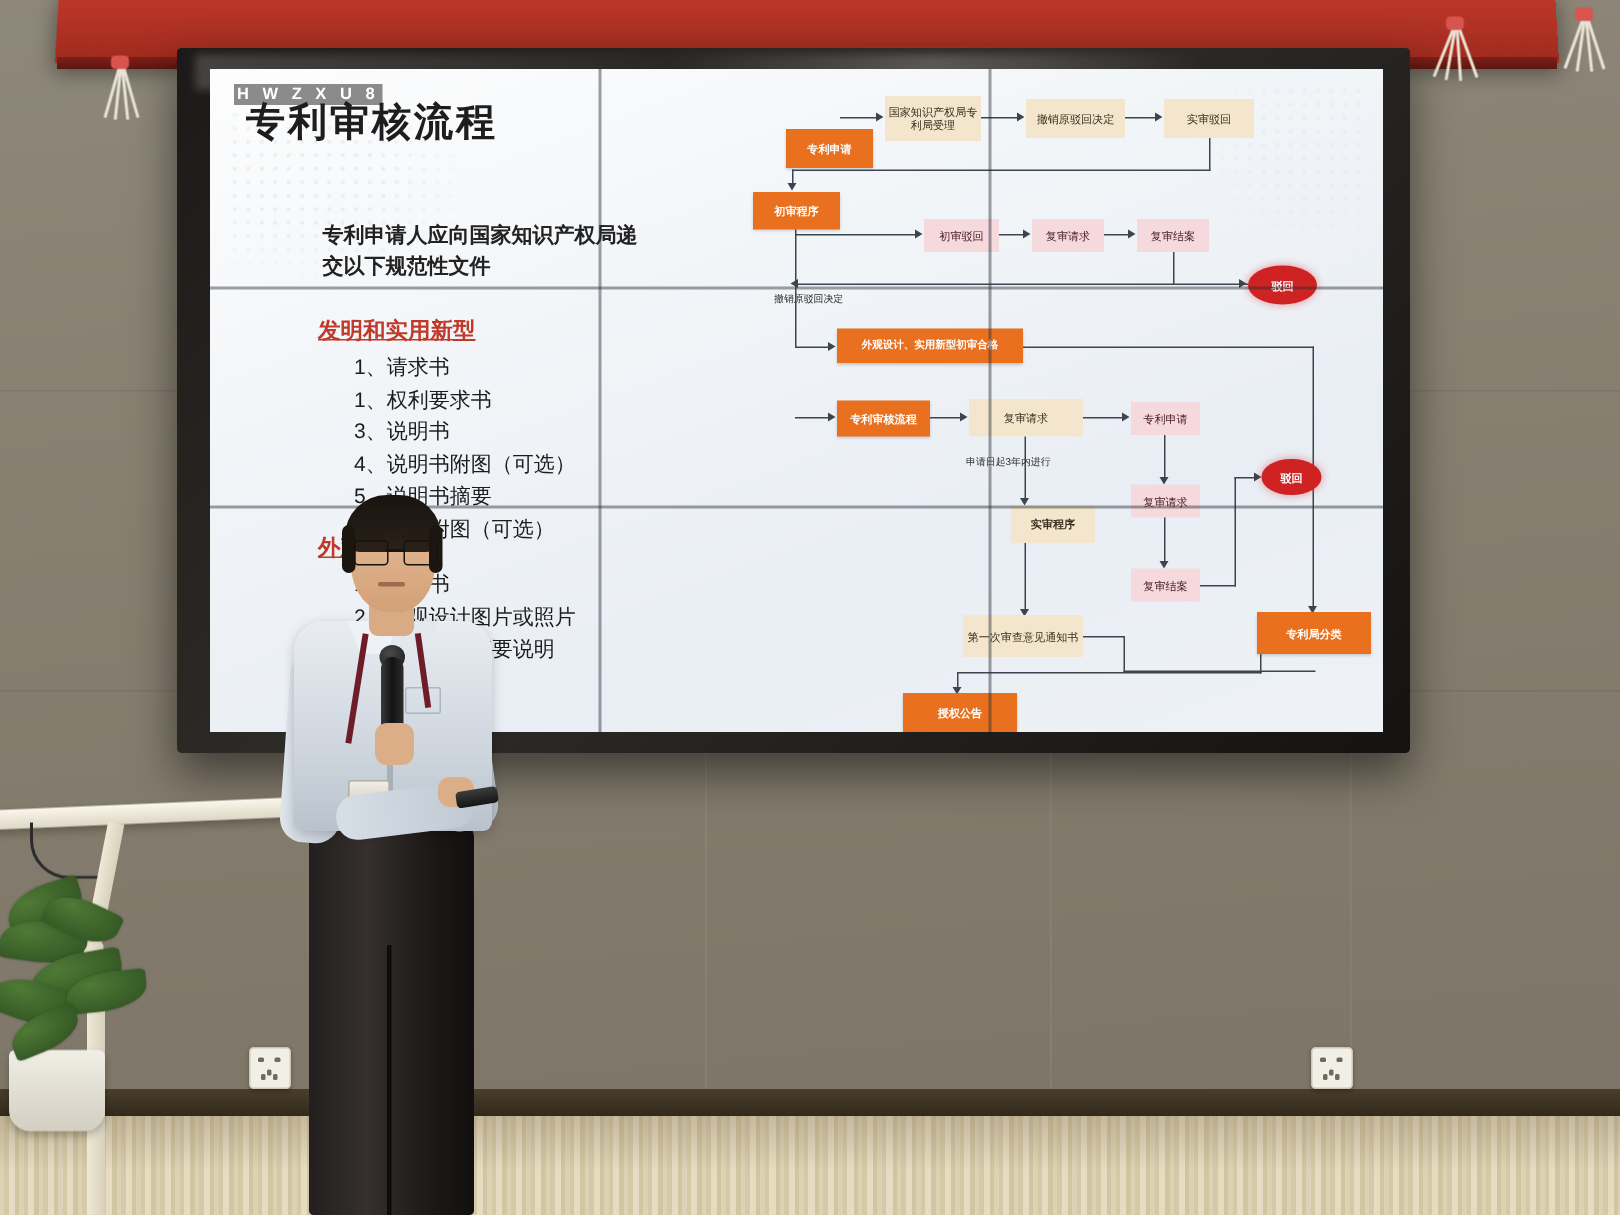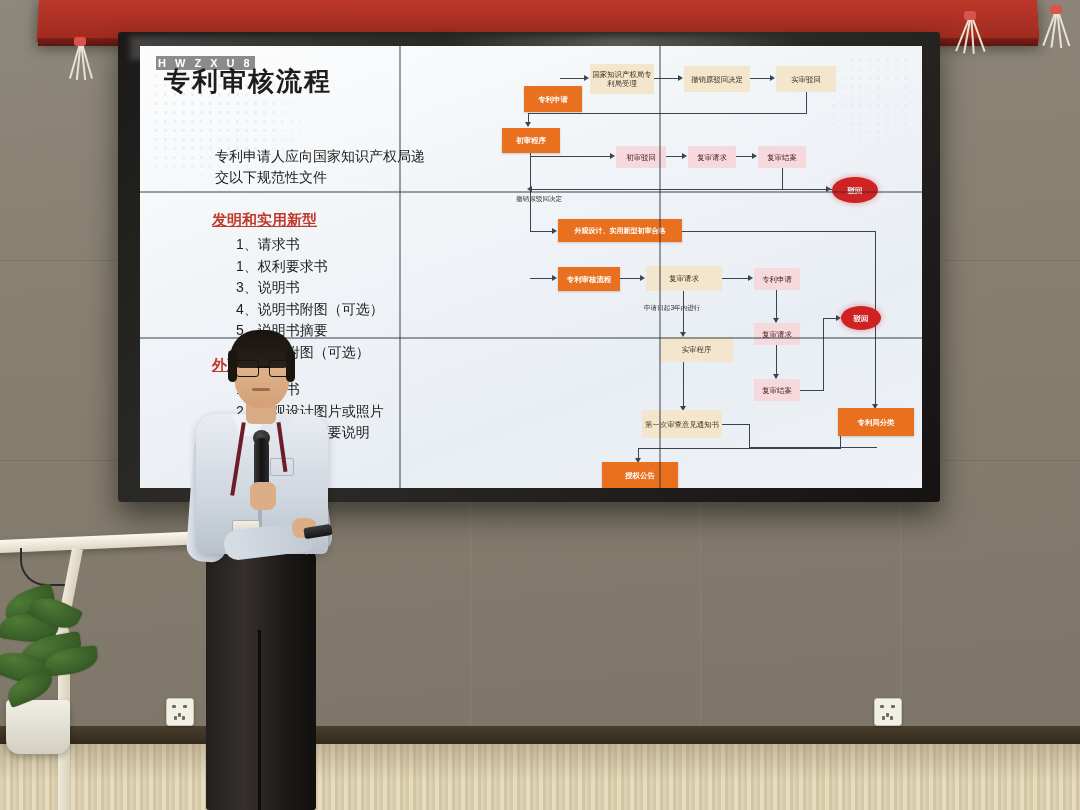--- a/index.html
+++ b/index.html
@@ -66,21 +66,21 @@
         background-size:9px 9px;
         -webkit-mask-image:radial-gradient(ellipse at 70% 30%,#000 30%,transparent 70%);
         mask-image:radial-gradient(ellipse at 70% 30%,#000 30%,transparent 70%);}
 
   
   .wm{position:absolute;left:16px;top:10px;background:rgba(96,96,96,.72);color:#fff;
       font-size:11px;letter-spacing:3px;padding:1px 2px;font-weight:bold;}
   .slide-title{position:absolute;left:24px;top:18px;font-size:26px;font-weight:bold;
       color:#1d1d1d;letter-spacing:2px;}
   .intro{position:absolute;left:75px;top:100px;width:215px;font-size:14px;color:#222;
-      line-height:21px;}
+      line-height:21px;font-weight:bold;}
   .sec-head{position:absolute;font-size:15px;font-weight:bold;color:#c0392b;
       text-decoration:underline;text-decoration-color:#c0392b;}
   .sec-list{position:absolute;font-size:14px;color:#1c1c1c;line-height:21.5px;}
 
   
   .fc{position:absolute;left:0;top:0;width:782px;height:442px;}
   .nd{position:absolute;display:flex;align-items:center;justify-content:center;
       text-align:center;font-size:7.4px;line-height:9px;color:#3a2f22;
       box-sizing:border-box;padding:1px 2px;}
   .nd.cream{background:#f3e6cc;}
@@ -301,21 +301,21 @@
       <div class="ln" style="left:390px;top:232px;width:22px;height:1.4px;"></div>
       <div class="ar r" style="left:412px;top:229px;"></div>
       <div class="nd orange" style="left:418px;top:221px;width:62px;height:24px;">专利审核流程</div>
       <div class="ln" style="left:480px;top:232px;width:20px;height:1.4px;"></div>
       <div class="ar r" style="left:500px;top:229px;"></div>
       <div class="nd cream" style="left:506px;top:220px;width:76px;height:25px;">复审请求</div>
 
       <div class="ln" style="left:543px;top:245px;width:1.4px;height:43px;"></div>
       <div class="ar d" style="left:540px;top:286px;"></div>
       <div class="lbl" style="left:504px;top:258px;">申请日起3年内进行</div>
-      <div class="nd cream" style="left:520px;top:291px;width:73px;height:25px;">实审程序</div>
+      <div class="nd cream" style="left:534px;top:291px;width:56px;height:25px;font-weight:bold;">实审程序</div>
       <div class="ln" style="left:543px;top:316px;width:1.4px;height:46px;"></div>
       <div class="ar d" style="left:540px;top:360px;"></div>
       <div class="nd cream" style="left:502px;top:364px;width:80px;height:28px;">第一次审查意见通知书</div>
 
       <div class="ln" style="left:582px;top:232px;width:26px;height:1.4px;"></div>
       <div class="ar r" style="left:608px;top:229px;"></div>
       <div class="nd pink" style="left:614px;top:222px;width:46px;height:22px;">专利申请</div>
       <div class="ln" style="left:636px;top:244px;width:1.4px;height:30px;"></div>
       <div class="ar d" style="left:633px;top:272px;"></div>
       <div class="nd pink" style="left:614px;top:277px;width:46px;height:22px;">复审请求</div>

